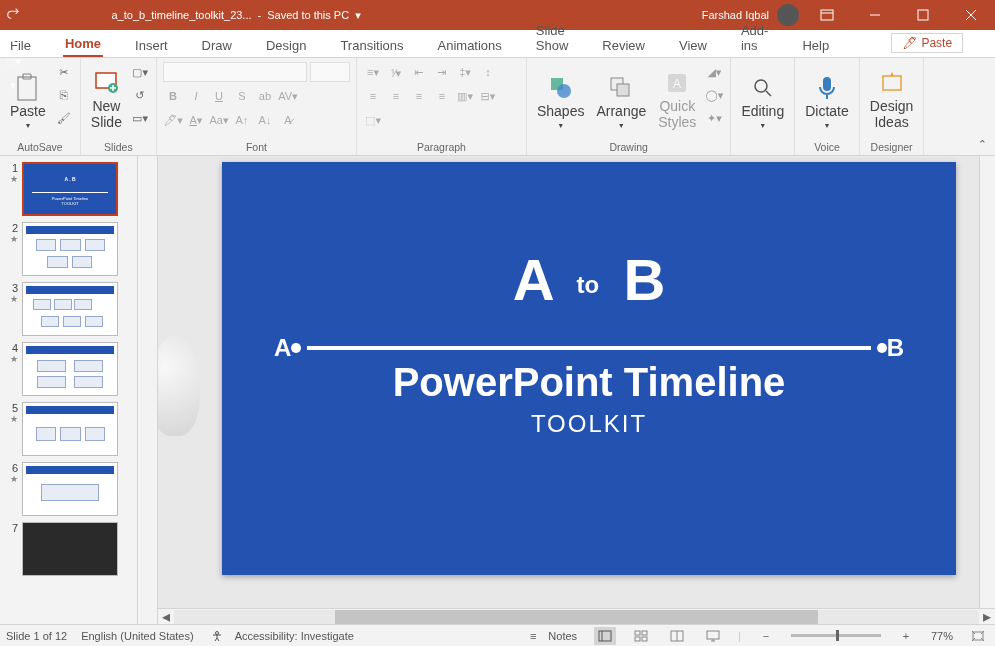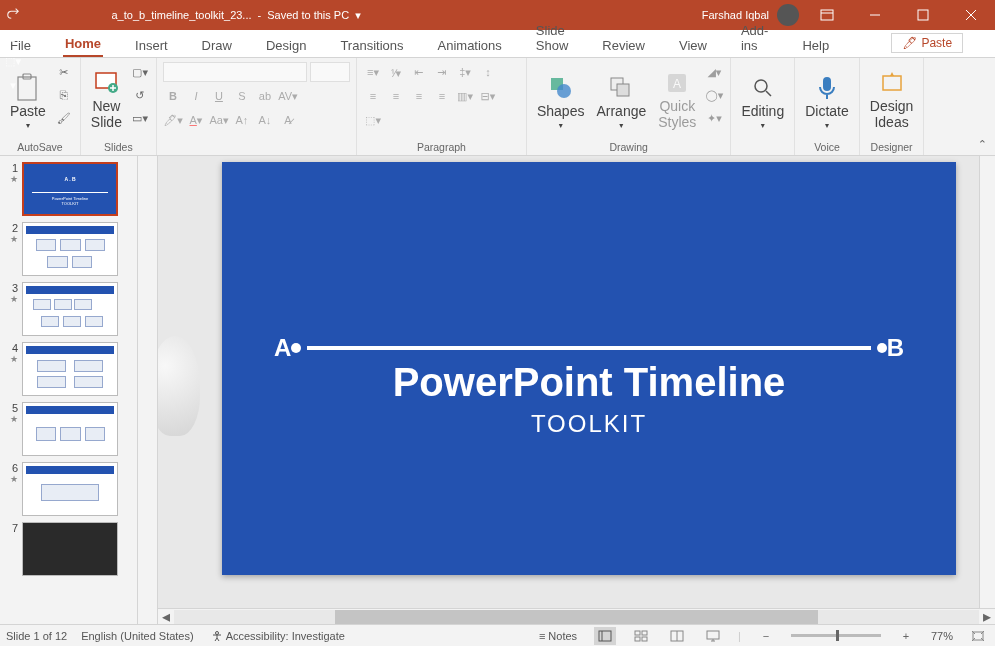--- a/index.html
+++ b/index.html
@@ -71,21 +71,21 @@
 .astronaut { position: absolute; left: -8px; top: 180px; width: 50px; height: 100px; background: radial-gradient(circle at 30% 30%, #fff, #ccc); border-radius: 50% 50% 40% 40%; opacity: .7; }
 .scroll-h { position: absolute; bottom: 0; left: 0; right: 0; height: 16px; background: #f3f3f3; border-top: 1px solid #d4d4d4; display: flex; align-items: center; }
 .scroll-h .track { flex: 1; height: 14px; background: #e8e8e8; position: relative; }
 .scroll-h .sthumb { position: absolute; left: 20%; width: 60%; height: 100%; background: #c4c4c4; }
 .scroll-h .arrow { width: 16px; text-align: center; color: #666; cursor: pointer; }
 .scroll-v { position: absolute; right: 0; top: 0; bottom: 16px; width: 16px; background: #f3f3f3; border-left: 1px solid #d4d4d4; }
 
 
 .statusbar { height: 22px; background: #f3f3f3; border-top: 1px solid #d4d4d4; display: flex; align-items: center; font-size: 11px; color: #555; padding: 0 6px; gap: 14px; }
 .statusbar .spacer { flex: 1; }
-.status-btn { display: flex; align-items: center; gap: 3px; cursor: pointer; padding: 0 3px; }
+.status-btn { display: flex; align-items: center; gap: 12px; cursor: pointer; padding: 0 3px; }
 .view-btn { width: 22px; height: 18px; display: flex; align-items: center; justify-content: center; cursor: pointer; color: #666; }
 .view-btn.active { background: #d4d4d4; }
 .zoom-slider { width: 90px; height: 3px; background: #bbb; position: relative; }
 .zoom-slider::after { content:''; position: absolute; left: 50%; top: -4px; width: 3px; height: 11px; background: #666; }
 </style>
 </head>
 <body>
 
 <div class="titlebar">
   <div class="left">
@@ -237,20 +237,21 @@
       </div>
       <div class="small-row" style="opacity:.5">
         <div class="small-btn">🖊▾</div>
         <div class="small-btn"><u style="text-decoration-color:red">A</u>▾</div>
         <div class="small-btn">Aa▾</div>
         <div class="small-btn">A↑</div>
         <div class="small-btn">A↓</div>
         <div class="small-btn">A̷</div>
       </div>
     </div>
+    <div class="group-label">Font</div>
   </div>
 
   <div class="group" style="width:170px">
     <div class="group-body" style="flex-direction:column;gap:4px;opacity:.5">
       <div class="small-row">
         <div class="small-btn">≡▾</div>
         <div class="small-btn">⅟▾</div>
         <div class="small-btn">⇤</div>
         <div class="small-btn">⇥</div>
         <div class="small-btn">‡▾</div>
@@ -456,20 +457,25 @@
         </div>
       <div class="thumb thumb7"></div>
       </div>
   </div>
 
   <div class="canvas-area">
     <div class="ruler-v"></div>
     <div class="canvas-inner">
       <div class="astronaut"></div>
       <div class="slide">
+        <div class="title-a">
+          <span>A</span>
+          <span class="to">to</span>
+          <span>B</span>
+        </div>
         <div class="line-row">
           <span>A</span>
             <span class="dot"></span>
           <div class="hline"></div>
           <span class="dot"></span>
             <span>B</span>
         </div>
         <div class="subtitle">PowerPoint Timeline</div>
         <div class="subtitle2">TOOLKIT</div>
       </div>

